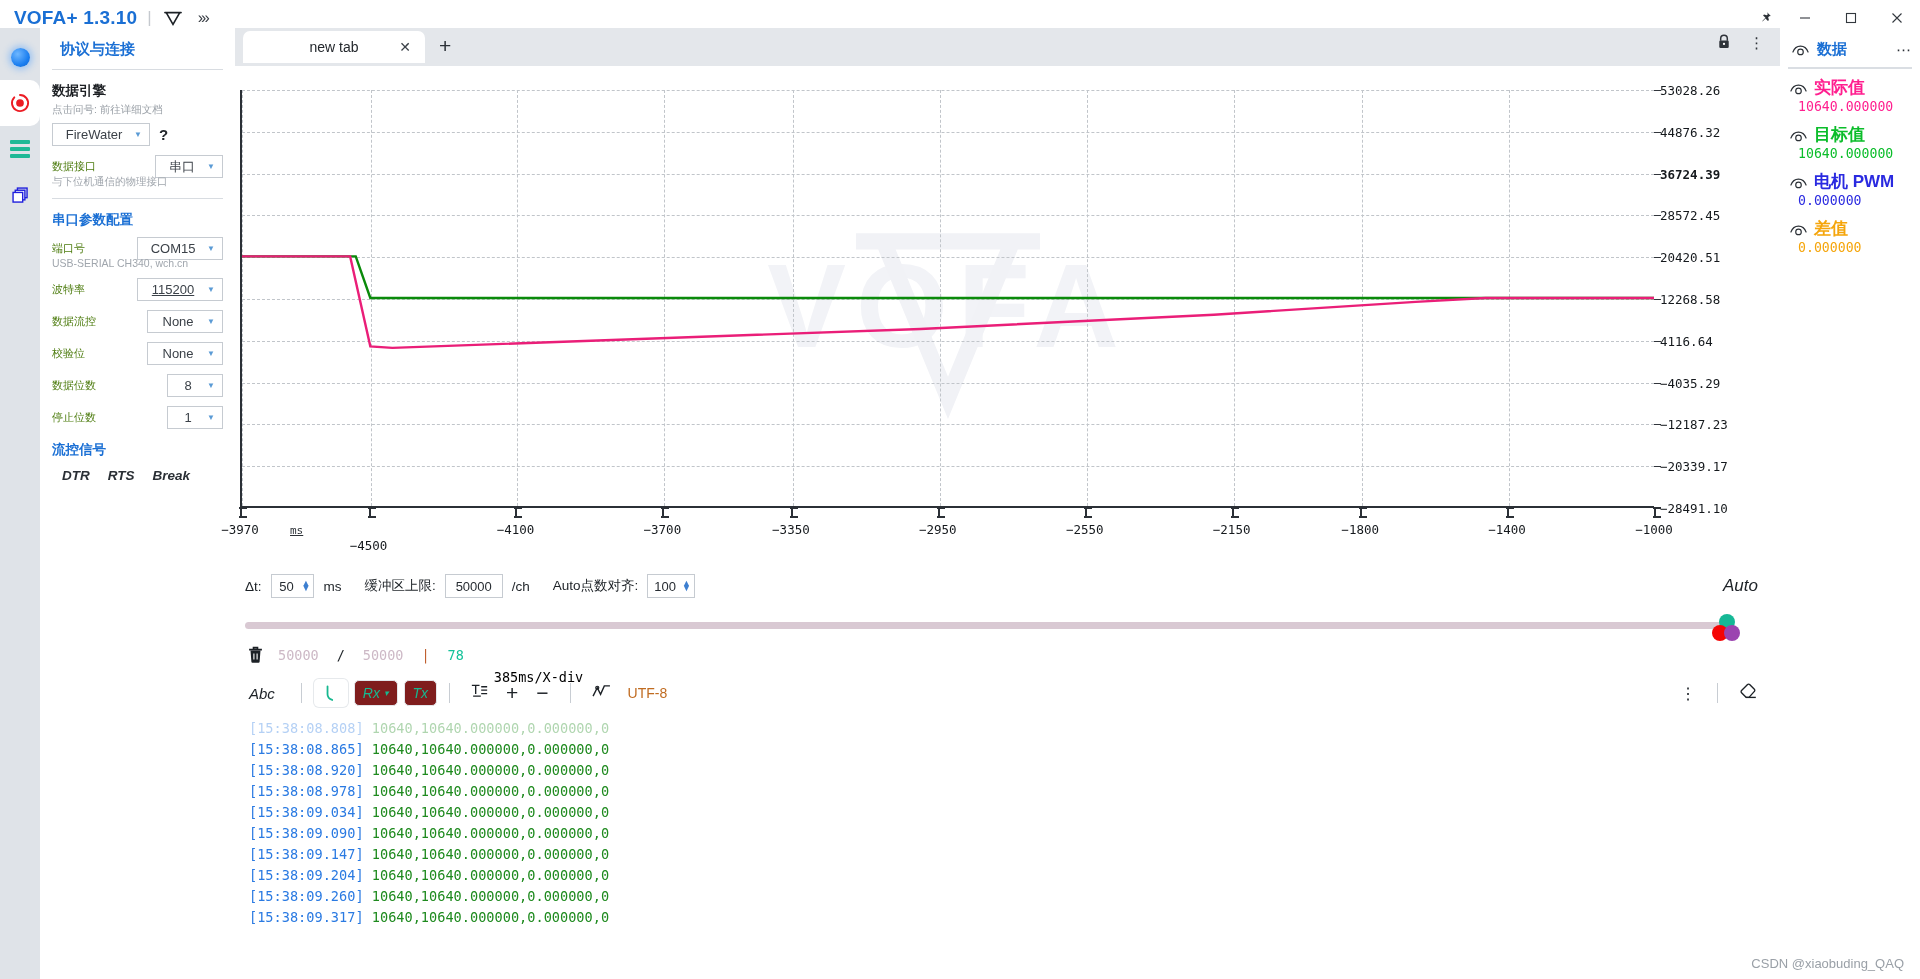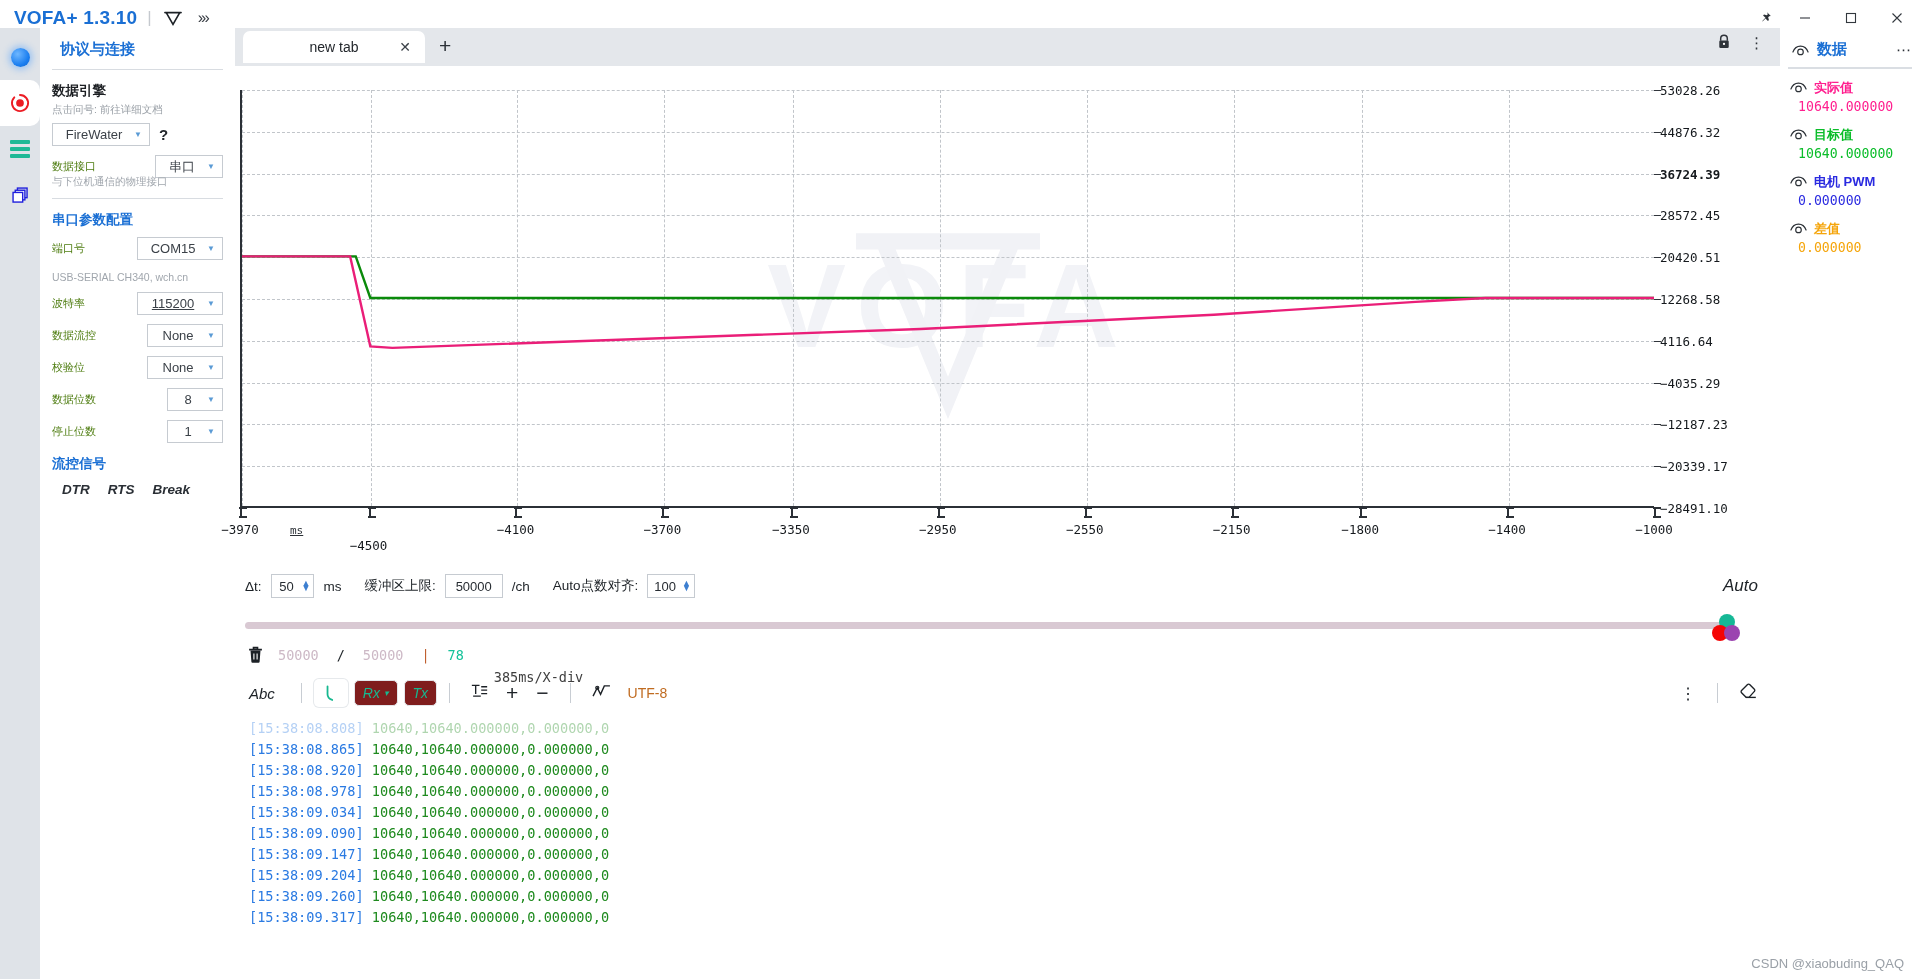--- a/index.html
+++ b/index.html
@@ -193,21 +193,21 @@
   .statusrow {
     position: absolute; left: 0; top: 572px; width: 100%; height: 34px;
     display: flex; align-items: center; gap: 0; padding-left: 12px;
     font-family: "DejaVu Sans Mono", monospace; font-size: 13.5px;
   }
   .trash { width: 17px; height: 18px; margin-right: 14px; }
   .statusrow .grey { color: #cdb9c6; }
   .statusrow .slash { color: #1c2126; margin: 0 18px; }
   .statusrow .bar { color: #c06030; margin: 0 18px; }
   .statusrow .teal { color: #14c29a; }
-  .statusrow .blue { color: #404040; margin-left: 30px; margin-top: 44px; }
+  .statusrow .blue { color: #000000; margin-left: 30px; margin-top: 44px; }
 
   
   .termbar {
     position: absolute; left: 0; top: 606px; width: 100%; height: 42px;
     display: flex; align-items: center; padding: 0 12px 0 14px; gap: 0;
   }
   .tb-abc { font-size: 15px; font-style: italic; color: #1c2126; margin-right: 14px; }
   .divider { width: 1px; height: 20px; background: #c8cdd3; margin: 0 12px; }
   .hookbtn {
     width: 34px; height: 28px; background: #fff; border-radius: 5px;
@@ -240,21 +240,21 @@
   }
   .rp-head {
     display: flex; align-items: center; gap: 8px; padding: 12px 0 8px 4px;
   }
   .rp-head .t { font-size: 15px; font-weight: bold; color: #1a6fd4; }
   .rp-head .dots { margin-left: auto; font-size: 15px; color: #2c3137; letter-spacing: 1px; }
   .rp-hr { height: 2px; background: #dadee3; margin-bottom: 10px; }
   .rp-item { padding: 0 0 12px 2px; }
   .rp-item .nm {
     display: flex; align-items: center; gap: 7px;
-    font-size: 13px; font-weight: bold;
+    font-size: 17px; font-weight: bold;
   }
   .rp-item .val {
     font-family: "DejaVu Sans Mono", monospace; font-size: 13.2px;
     padding-left: 8px; margin-top: 3px;
   }
   .eye { width: 17px; height: 13px; flex: none; }
   .credit {
     position: absolute; right: 16px; bottom: 8px;
     font-size: 13px; color: #9aa0a7; font-family: "Liberation Sans", sans-serif;
   }
@@ -348,21 +348,21 @@
         <span class="cap">串口</span>
         <span class="caret">▼</span>
       </div>
     </div>
     <div class="subhint">与下位机通信的物理接口</div>
 
     <div class="hr"></div>
 
     <div class="sec-title blue" style="margin-bottom:8px;">串口参数配置</div>
 
-    <div class="row" style="margin-bottom:16px;align-items:center;">
+    <div class="row" style="margin-bottom:2px;align-items:center;">
       <span class="lbl">端口号</span>
       <span class="fill"></span>
       <div class="sel" style="width:86px;">
         <span class="cap">COM15</span>
         <span class="caret">▼</span>
       </div>
     </div>
     <div class="subhint">USB-SERIAL CH340, wch.cn</div>
 
     <div class="row">

